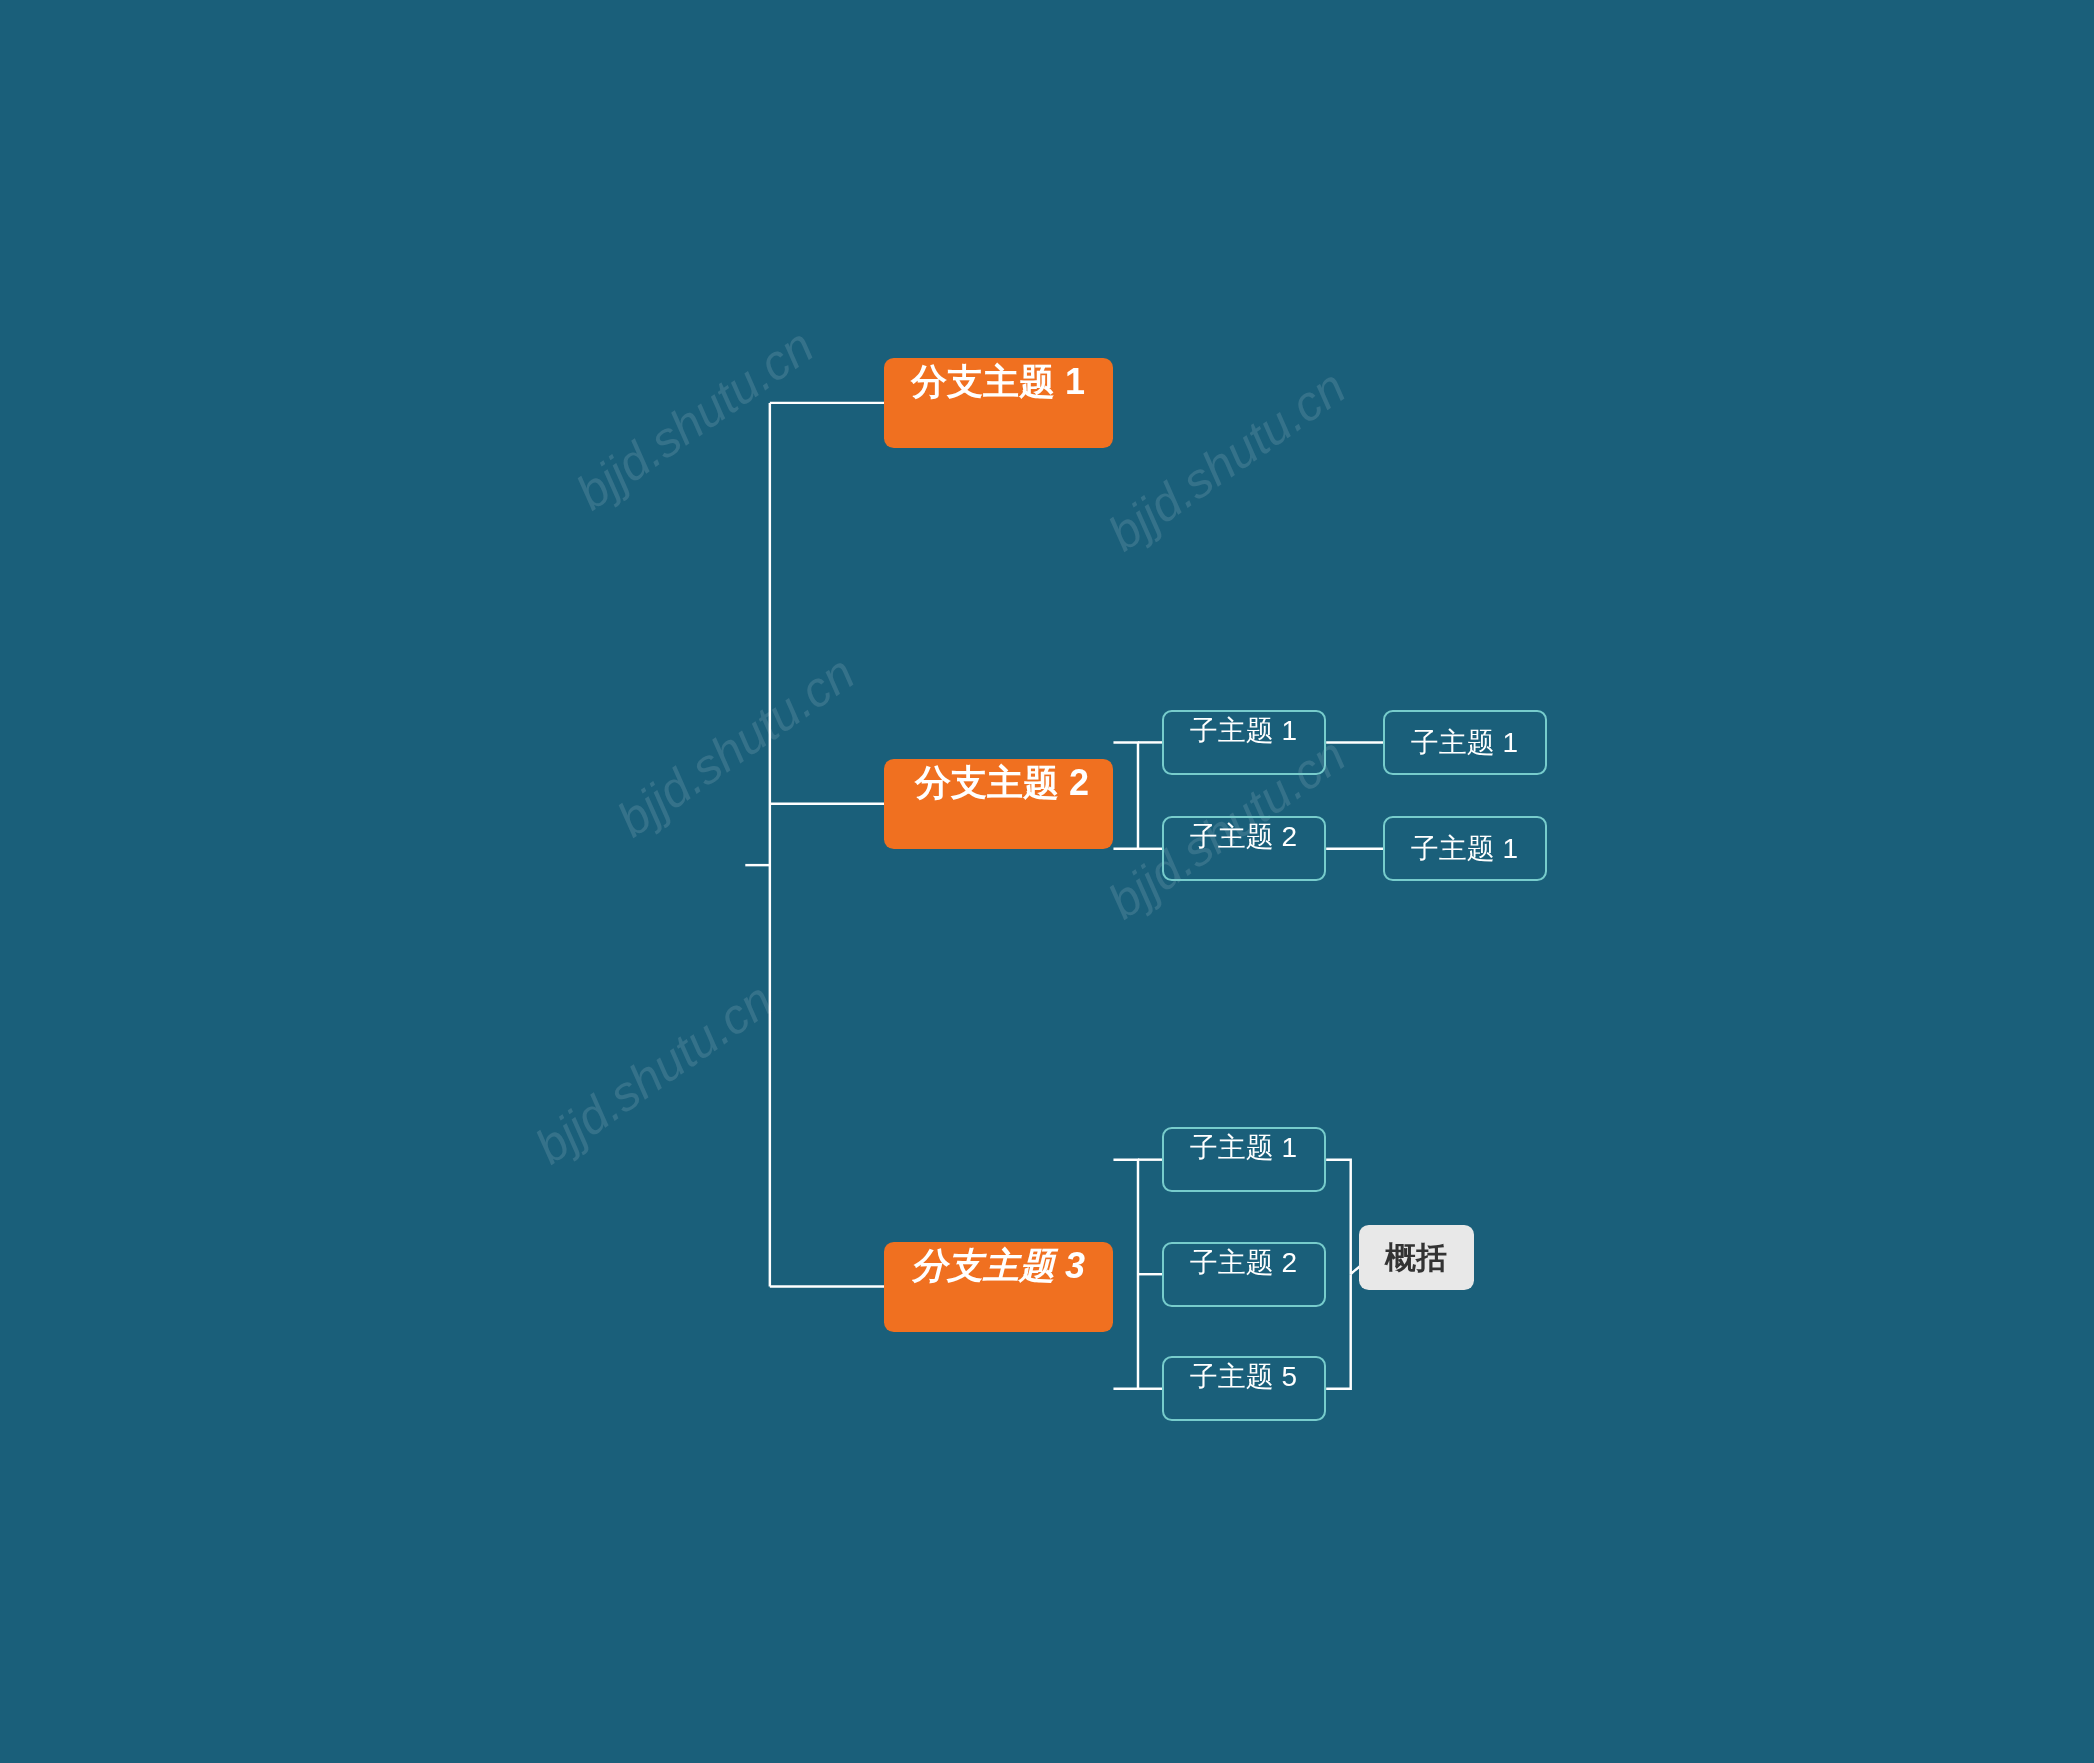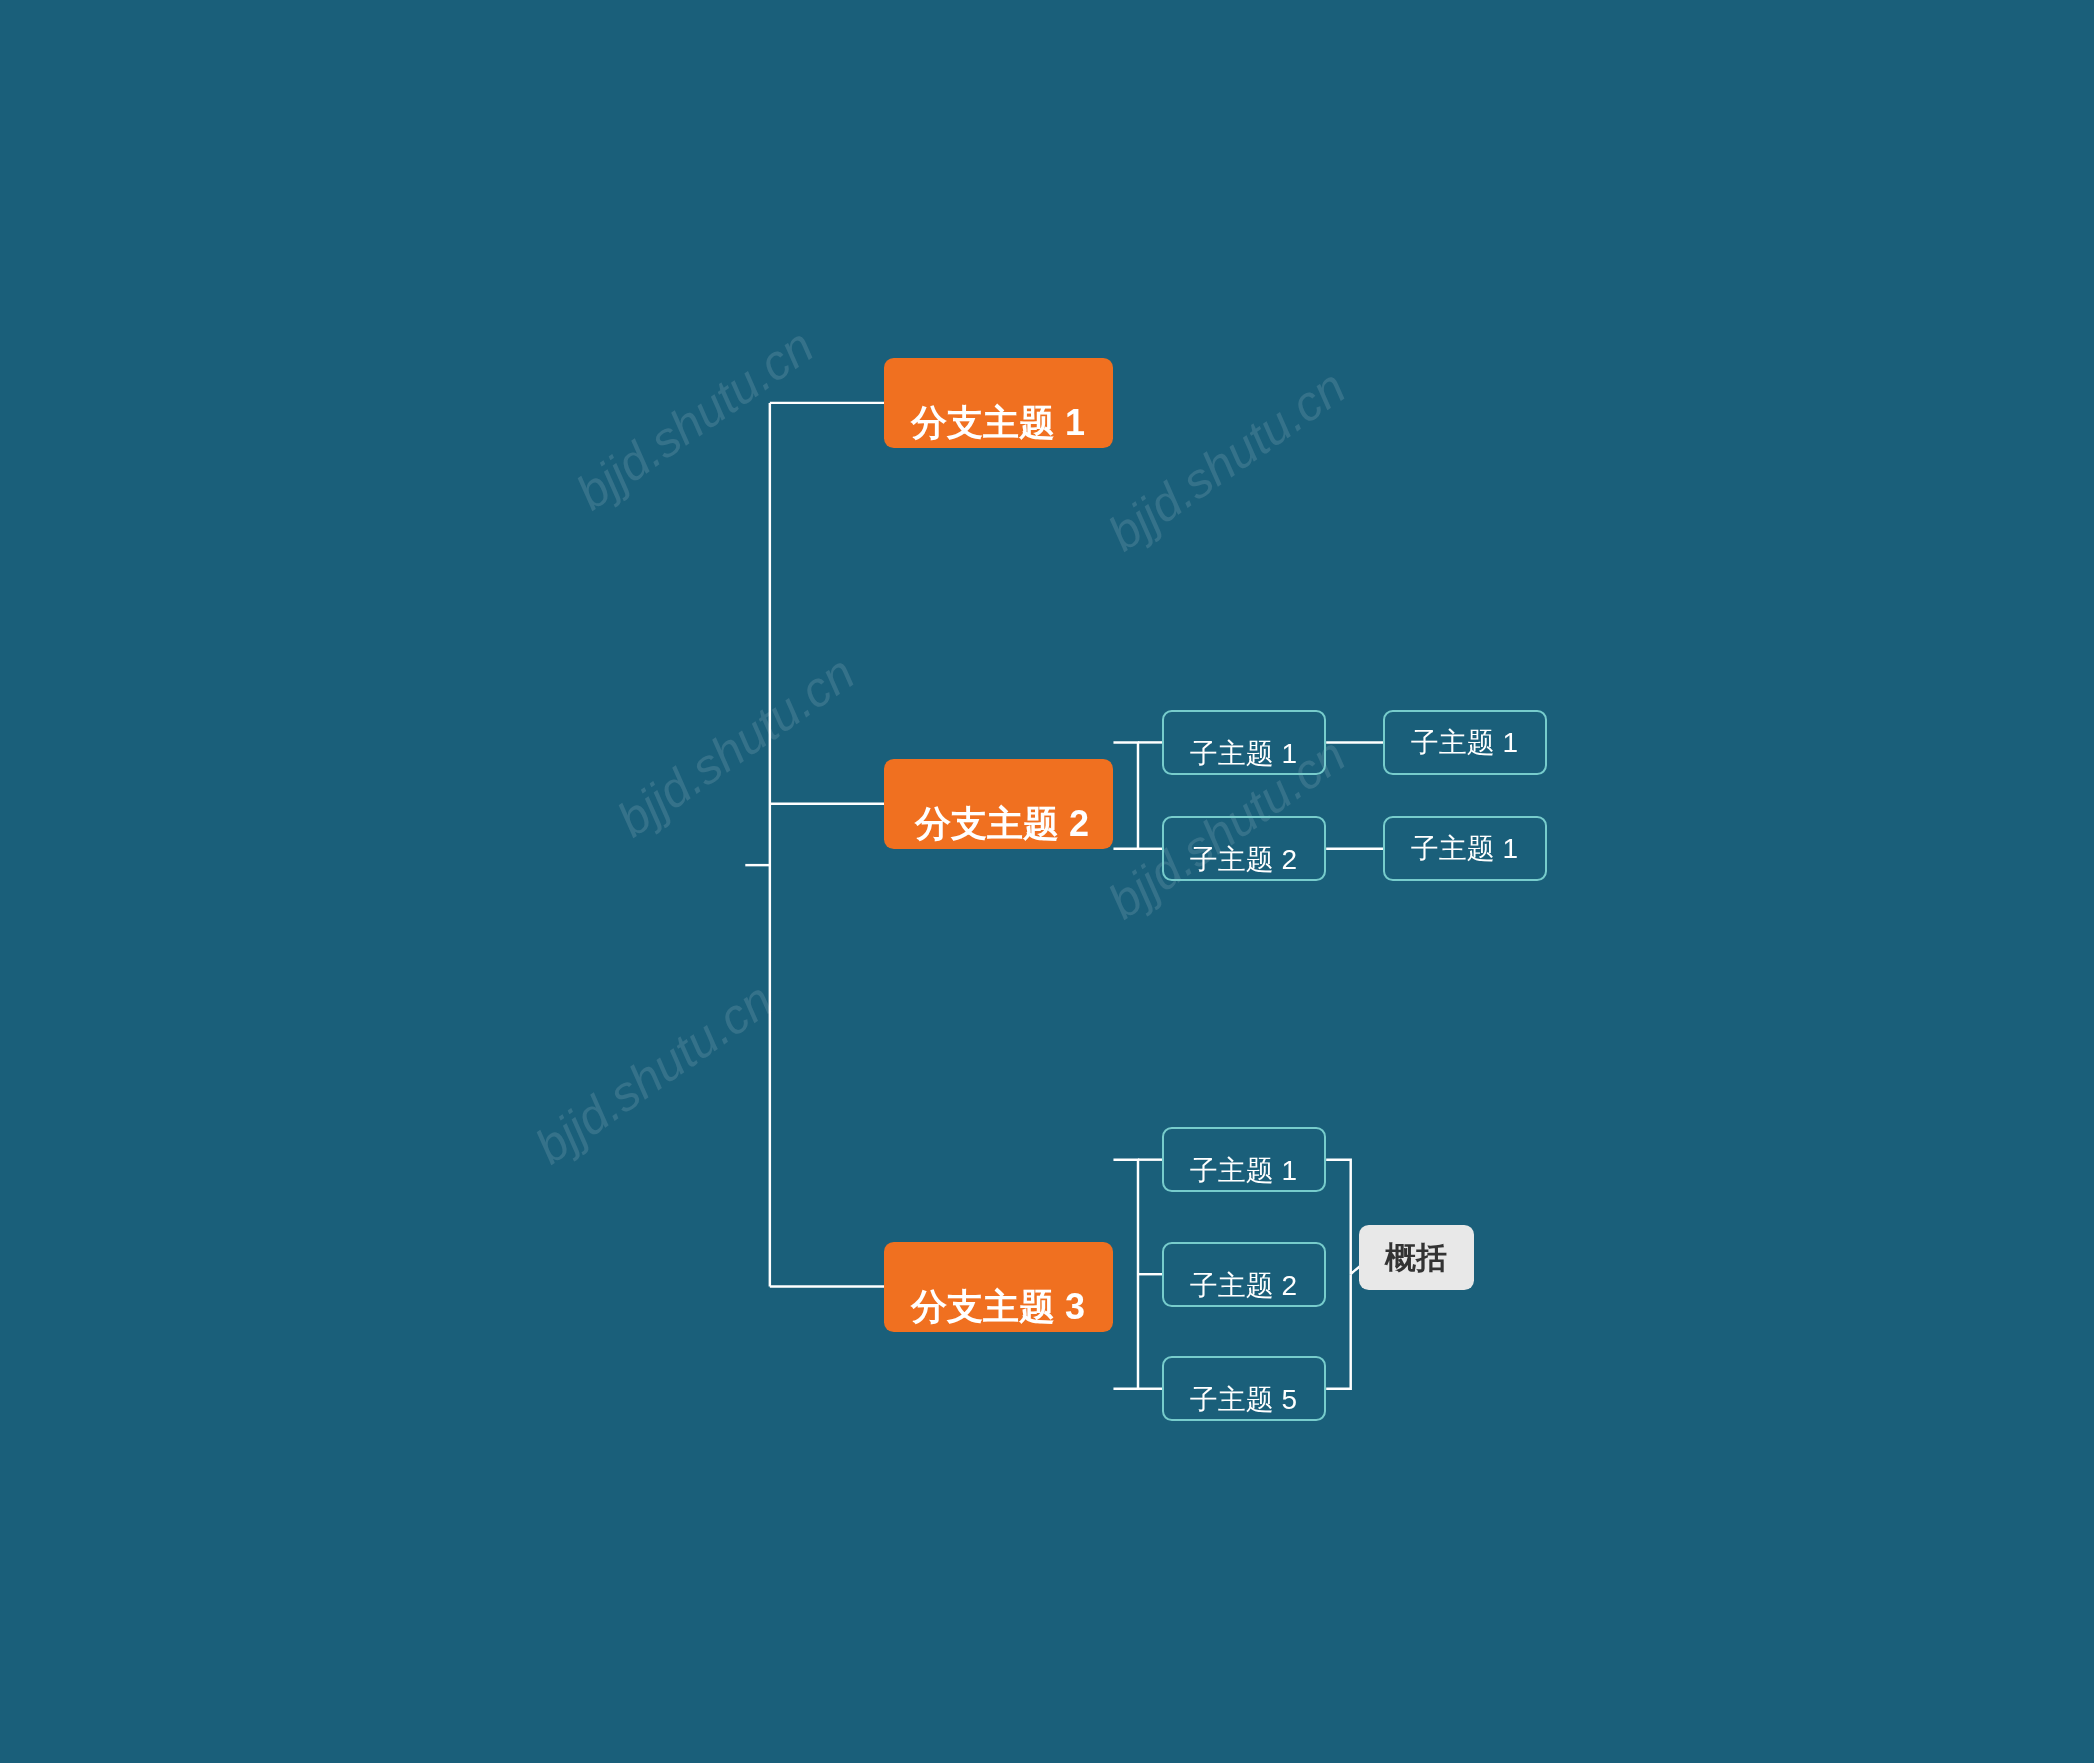--- a/index.html
+++ b/index.html
@@ -18,21 +18,21 @@
     .mind-map {
       position: relative;
       width: 1064px;
       height: 1309px;
     }
 
     
     .node {
       position: absolute;
       display: flex;
-      align-items: flex-end;
+      align-items: flex-start;
       justify-content: center;
       border-radius: 9.8px;
       font-size: 34px;
       font-weight: bold;
     }
 
     .node-center {
       background: #f0f0f0;
       color: #222;
       width: 229px;
@@ -58,20 +58,21 @@
 
     .node-branch-2 {
       left: 368px;
       top: 532px;
       padding-left: 8px;
     }
 
     .node-branch-3 {
       left: 368px;
       top: 1015px;
+      font-style: italic;
     }
 
     .node-sub {
       background: transparent;
       color: #fff;
       border: 2.5px solid #5aa;
       width: 164px;
       height: 65px;
       font-size: 28px;
       font-weight: normal;

